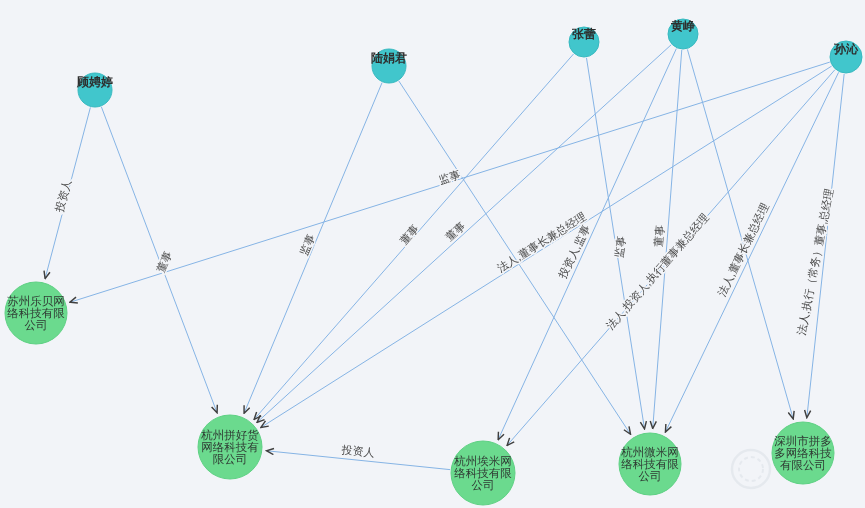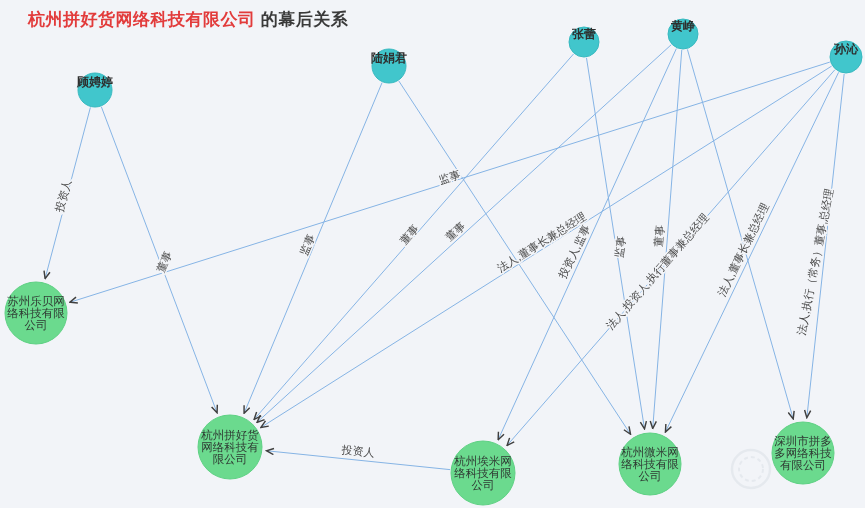--- a/index.html
+++ b/index.html
@@ -30,21 +30,20 @@
   }
   .node-label-company{
     font-size:11.5px;
     font-family:"Liberation Sans","DejaVu Sans",sans-serif;
   }
 </style>
 </head>
 <body>
 
 <div class="stage">
-  <h1 class="page-title"><span class="hl">杭州拼好货网络科技有限公司</span><span class="rest"> 的幕后关系</span></h1>
   <svg id="graph" width="865" height="508" viewBox="0 0 865 508" xmlns="http://www.w3.org/2000/svg">
       <defs>
         <marker id="arrow" viewBox="0 0 10 8" refX="8.5" refY="4" markerWidth="9" markerHeight="8" orient="auto" markerUnits="userSpaceOnUse">
           <path d="M0.8,0.6 L9,4 L0.8,7.4" fill="none" stroke="#3f3f3f" stroke-width="1.6"></path>
         </marker>
       </defs>
       <g>
         <line x1="90.39607874086168" y1="107.40126170826858" x2="45.20784251827665" y2="278.19747658346284" stroke="#86b4e5" stroke-width="1" marker-end="url(#arrow)" class="edge-line"></line>
         <line x1="101.36671267398455" y1="106.83641796009248" x2="216.91286839236508" y2="412.39180752647655" stroke="#86b4e5" stroke-width="1" marker-end="url(#arrow)" class="edge-line"></line>
         <line x1="382.06763663359226" y1="82.61151221761848" x2="244.24985803094918" y2="412.8541137748953" stroke="#86b4e5" stroke-width="1" marker-end="url(#arrow)" class="edge-line"></line>

